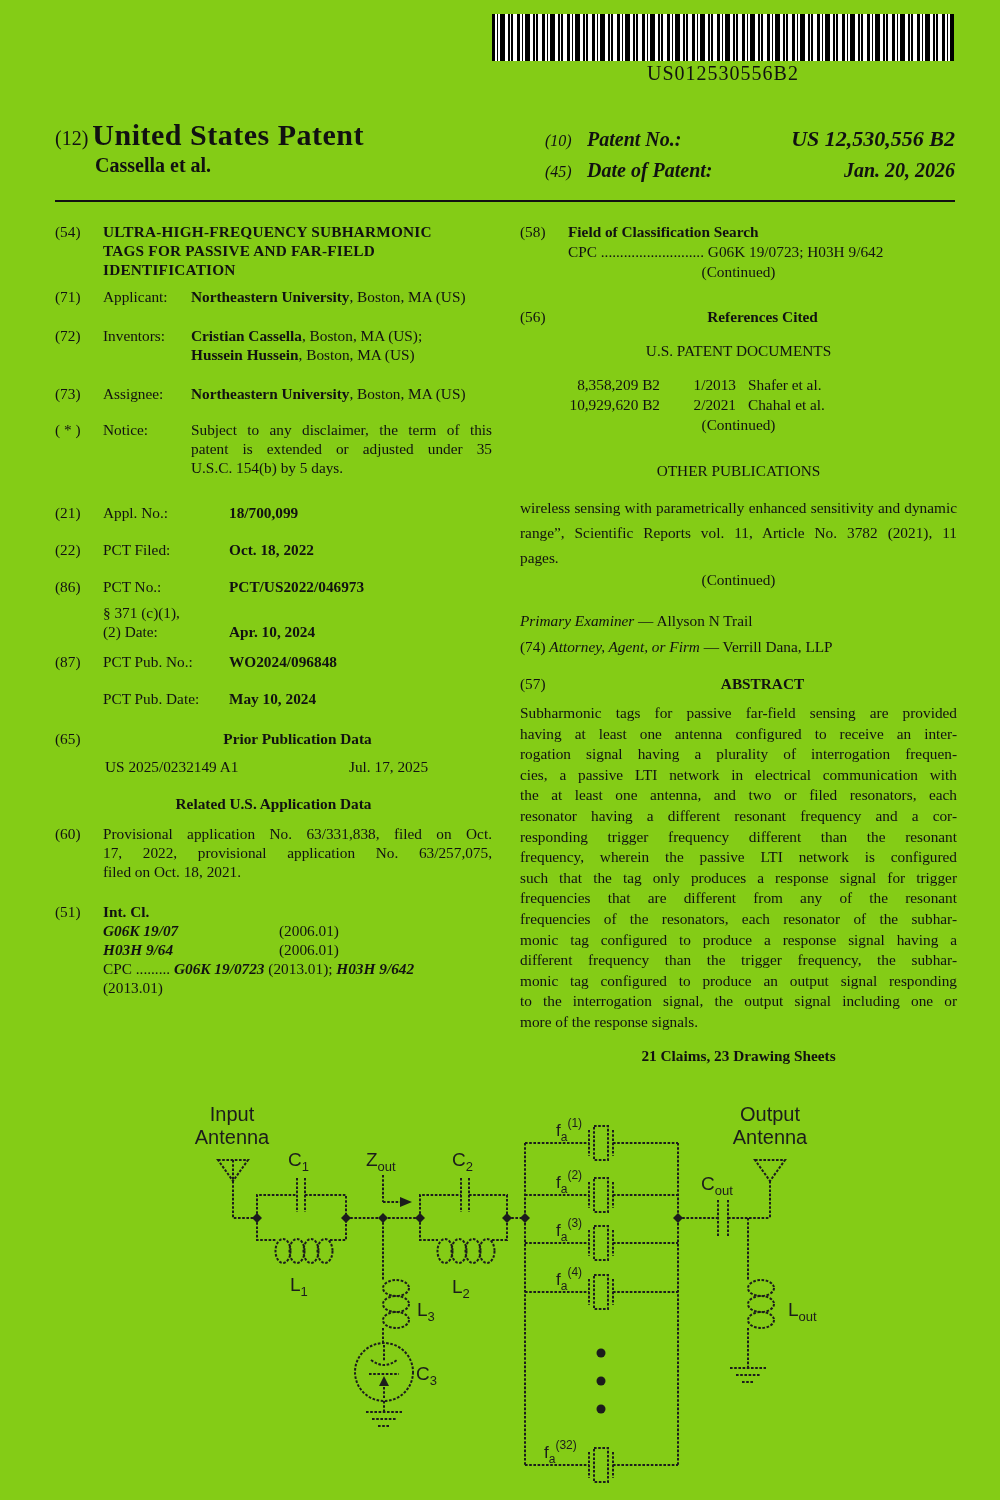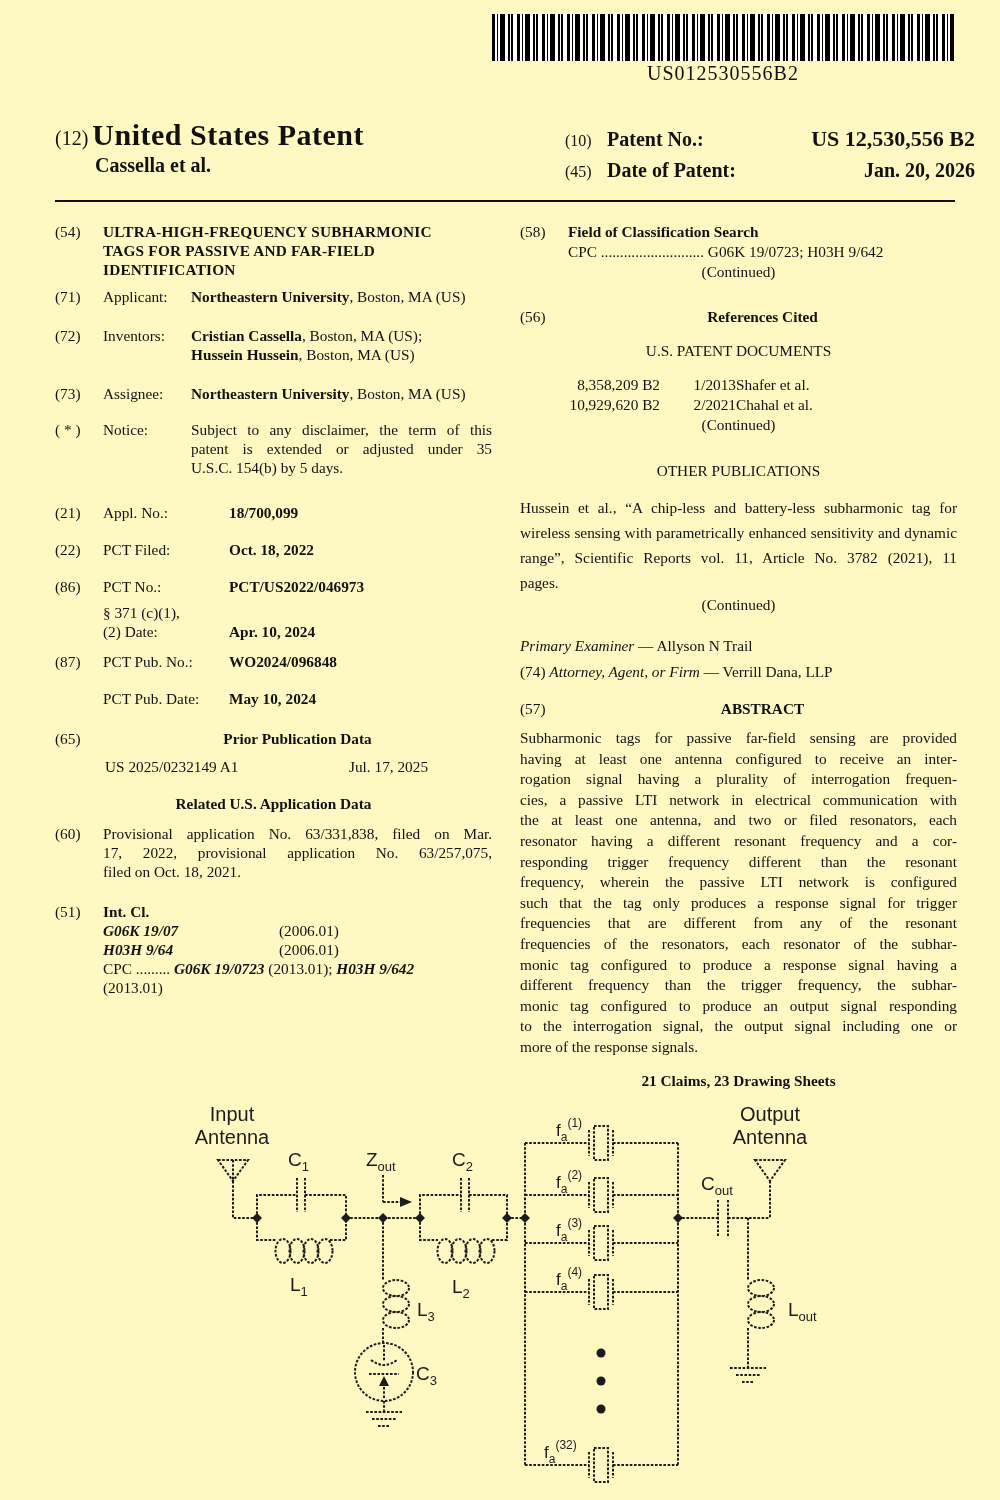--- a/index.html
+++ b/index.html
@@ -1,28 +1,28 @@
 <!DOCTYPE html>
 <html><head>
 <meta charset="utf-8">
 <style>
   html,body{margin:0;padding:0;background:#e8e8e8;}
-  .page{position:relative;width:1000px;height:1500px;background:#fef9c3;color:#111;
+  .page{position:relative;width:1000px;height:1500px;background:#84cc16;color:#111;
         font-family:"Liberation Serif",serif;overflow:hidden;margin:0 auto;}
   .abs{position:absolute;}
   
   .barcode{left:492px;top:14px;width:462px;height:47px;
     background:repeating-linear-gradient(90deg,#000 0 3px,#fff 3px 5px,#000 5px 6px,#fff 6px 8px,#000 8px 13px,#fff 13px 16px,#000 16px 18px,#fff 18px 19px,#000 19px 21px,#fff 21px 25px);}
   .barcode-num{left:492px;top:62px;width:462px;text-align:center;font-size:20px;letter-spacing:1px;}
   
   .hdr-left{left:55px;top:118px;width:430px;}
   .hdr-code{font-size:20px;}
   .hdr-title{font-size:30px;font-weight:bold;letter-spacing:.5px;}
   .hdr-auth{font-size:20px;font-weight:bold;margin-left:40px;margin-top:2px;}
-  .hdr-right{left:565px;top:126px;width:410px;font-size:20px;}
+  .hdr-right{left:545px;top:126px;width:410px;font-size:20px;font-style:italic;}
   .hdr-right .row{display:flex;align-items:baseline;margin-bottom:7px;}
   .hdr-right .code{font-size:16px;width:42px;flex:none;}
   .hdr-right .lab{font-weight:bold;flex:1;}
   .hdr-right .valbig{font-weight:bold;font-size:22px;text-align:right;}
   .hdr-right .val{font-weight:bold;font-size:20px;text-align:right;}
   .rule{left:55px;top:200px;width:900px;border-top:2.5px solid #111;height:0;}
   
   .col{font-size:15.3px;line-height:19px;}
   .col-left{left:55px;top:222px;width:437px;}
   .col-right{left:520px;top:222px;width:437px;line-height:20px;}
@@ -39,21 +39,21 @@
   .just>div{text-align:justify;text-align-last:justify;}
   .just>div:last-child{text-align-last:auto;}
   .caps-title{font-weight:bold;letter-spacing:.2px;}
   .mb24{margin-bottom:8px;}.mb21{margin-bottom:21px;}.mb20{margin-bottom:20px;}
   .mb18{margin-bottom:18px;}.mb17{margin-bottom:17px;}.mb26{margin-bottom:26px;}
   .mb11{margin-bottom:11px;}.mb9{margin-bottom:9px;}.mb14{margin-bottom:14px;}
   .mb7{margin-bottom:7px;}.mb25{margin-bottom:25px;}
   .pat-row{display:flex;padding-left:28px;}
   .pat-num{width:112px;text-align:right;flex:none;}
   .pat-date{width:76px;text-align:right;flex:none;}
-  .pat-name{padding-left:0;}
+  .pat-name{padding-left:12px;}
   .pub-row{display:flex;padding-left:50px;gap:48px;}
   .pub-num{width:196px;flex:none;}
   .other-para{line-height:25px;}
   .exam{line-height:26px;}
   .abstract{line-height:20.6px;}
   .cls-row{display:flex;padding-left:48px;}
   .cls-code{width:176px;flex:none;}
 </style>
 </head>
 <body>
@@ -179,21 +179,21 @@
         <span class="pub-num">US 2025/0232149 A1</span>
         <span>Jul. 17, 2025</span>
       </div>
     </div>
 
     <div>
       <div class="center b mb11">Related U.S. Application Data</div>
       <div class="row mb21">
         <span class="num">(60)</span>
         <div class="val just">
-            <div>Provisional application No. 63/331,838, filed on Mar.</div>
+            <div>Provisional application No. 63/331,838, filed on Oct.</div>
             <div>17, 2022, provisional application No. 63/257,075,</div>
             <div>filed on Oct. 18, 2021.</div>
           </div>
       </div>
     </div>
 
     <div>
       <div class="row">
         <span class="num">(51)</span>
         <span class="val b">Int. Cl.</span>
@@ -251,21 +251,20 @@
         <span class="pat-name">Shafer et al.</span>
       </div>
       <div class="pat-row">
         <span class="pat-num">10,929,620 B2</span>
         <span class="pat-date">2/2021</span>
         <span class="pat-name">Chahal et al.</span>
       </div>
       <div class="center mb26">(Continued)</div>
       <div class="center mb14">OTHER PUBLICATIONS</div>
       <div class="just other-para">
-          <div>Hussein et al., “A chip-less and battery-less subharmonic tag for</div>
           <div>wireless sensing with parametrically enhanced sensitivity and dynamic</div>
           <div>range”, Scientific Reports vol. 11, Article No. 3782 (2021), 11</div>
           <div>pages.</div>
         </div>
       <div class="center mb18">(Continued)</div>
     </div>
 
     <div class="exam mb14">
       <div><span class="i">Primary Examiner</span><span> — Allyson N Trail</span></div>
       <div><span>(74)</span> <span class="i">Attorney, Agent, or Firm</span><span> — Verrill Dana, LLP</span></div>

